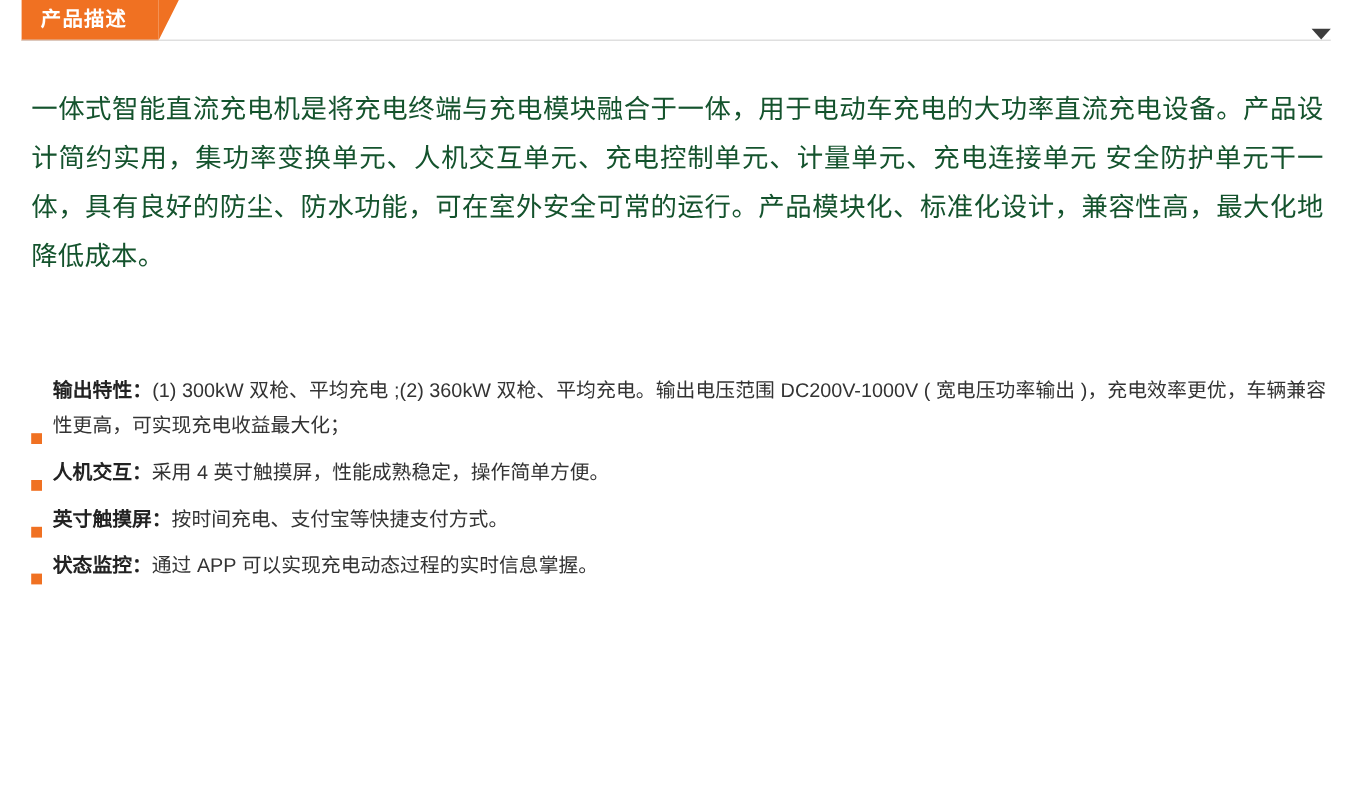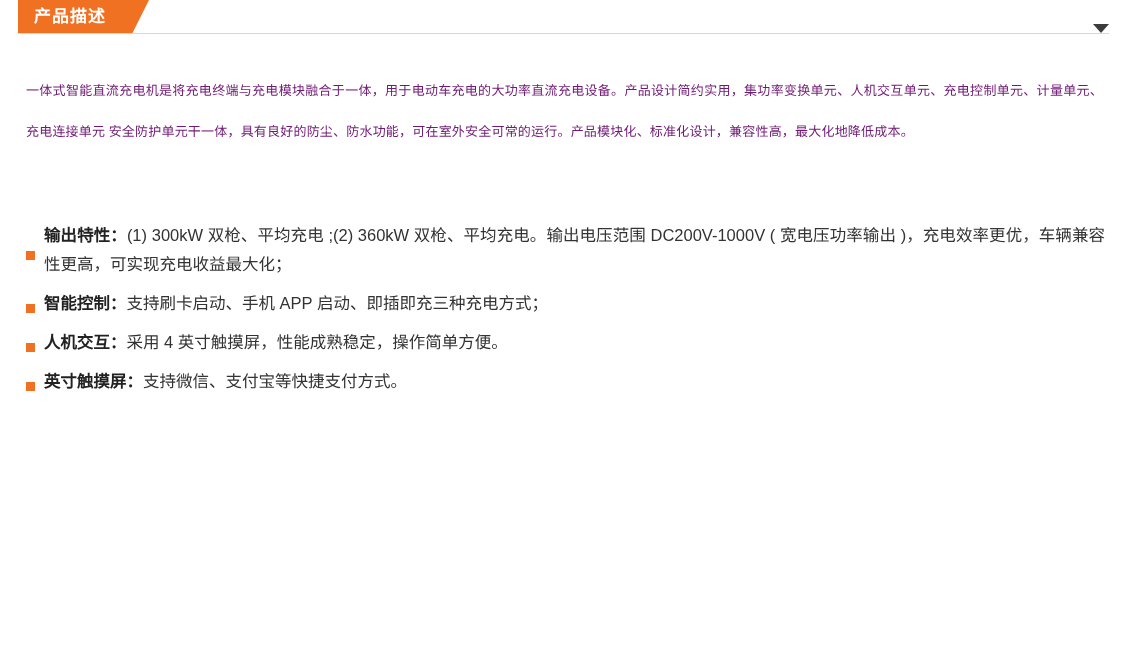--- a/index.html
+++ b/index.html
@@ -75,35 +75,34 @@
     border-left: 8px solid transparent;
     border-right: 8px solid transparent;
     border-top: 9px solid #3c3c3c;
   }
 
   
   .desc-wrap {
     margin: 36px 24px 0 26px;
   }
   .desc {
-    font-size: 13px;
+    font-size: 22px;
     line-height: 41px;
-    color: #701a75;
+    color: #14532d;
     text-align: justify;
     letter-spacing: 0.2px;
-    font-family: Liberation Serif, serif;
   }
 
   
   .features-wrap {
     margin: 30px 22px 0 26px;
   }
   .feature {
     display: flex;
-    align-items: center;
+    align-items: flex-end;
     margin-bottom: 10px;
     font-size: 16.5px;
     line-height: 29px;
     color: #333333;
   }
   .feature .marker {
     flex: 0 0 auto;
     width: 9px;
     height: 9px;
     background: #f07122;
@@ -141,32 +140,32 @@
 
 
   <div class="features-wrap">
 
     <div class="feature">
       <span class="marker"></span>
       <span class="text"><b>输出特性：</b><span>(1) 300kW 双枪、平均充电 ;(2) 360kW 双枪、平均充电。输出电压范围 DC200V-1000V ( 宽电压功率输出 )，充电效率更优，车辆兼容性更高，可实现充电收益最大化；</span></span>
     </div>
 
 
-    <div class="feature">
-      <span class="marker"></span>
-      <span class="text"><b>智能控制：</b><span>支持刷卡启动、手机 APP 启动、即插即充三种充电方式；</span></span>
-    </div>
 
 
     <div class="feature">
       <span class="marker"></span>
       <span class="text"><b>人机交互：</b><span>采用 4 英寸触摸屏，性能成熟稳定，操作简单方便。</span></span>
     </div>
 
     <div class="feature">
       <span class="marker"></span>
-      <span class="text"><b>英寸触摸屏：</b><span>支持微信、支付宝等快捷支付方式。</span></span>
+      <span class="text"><b>英寸触摸屏：</b><span>按时间充电、支付宝等快捷支付方式。</span></span>
     </div>
 
+    <div class="feature">
+      <span class="marker"></span>
+      <span class="text"><b>状态监控：</b><span>通过 APP 可以实现充电动态过程的实时信息掌握。</span></span>
+    </div>
 
   </div>
 
 </div>
 
 </body></html>

